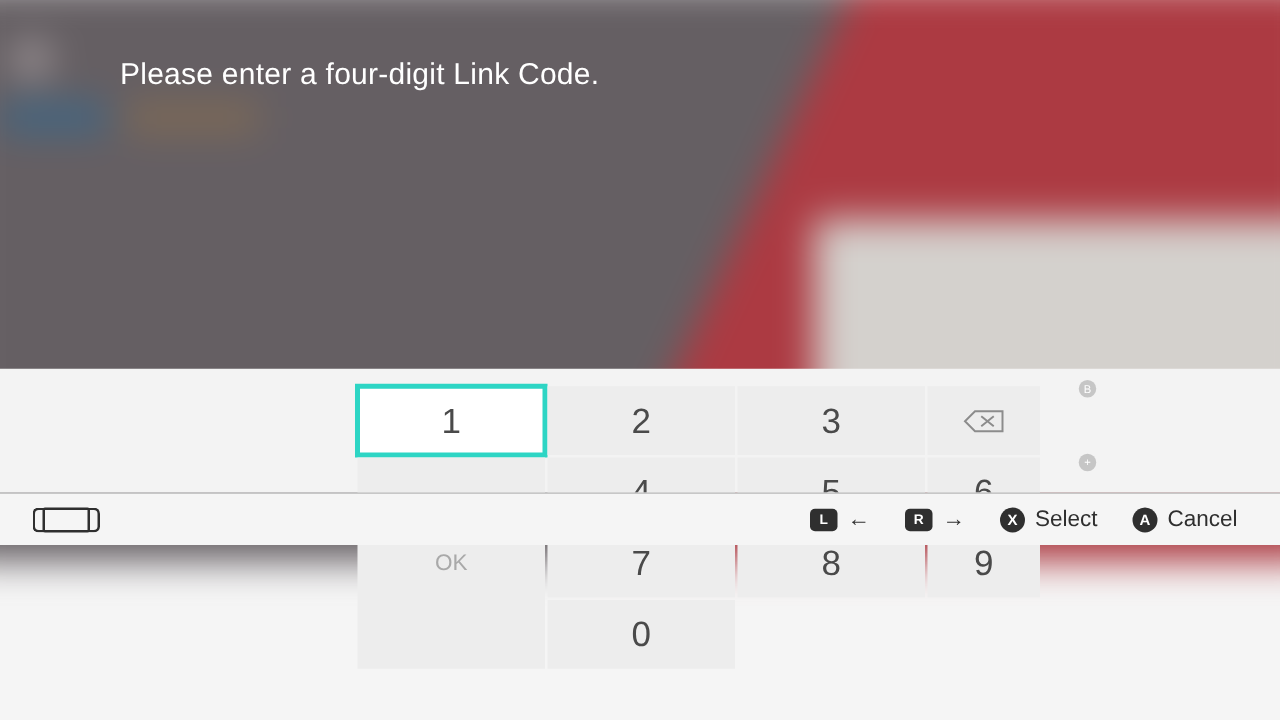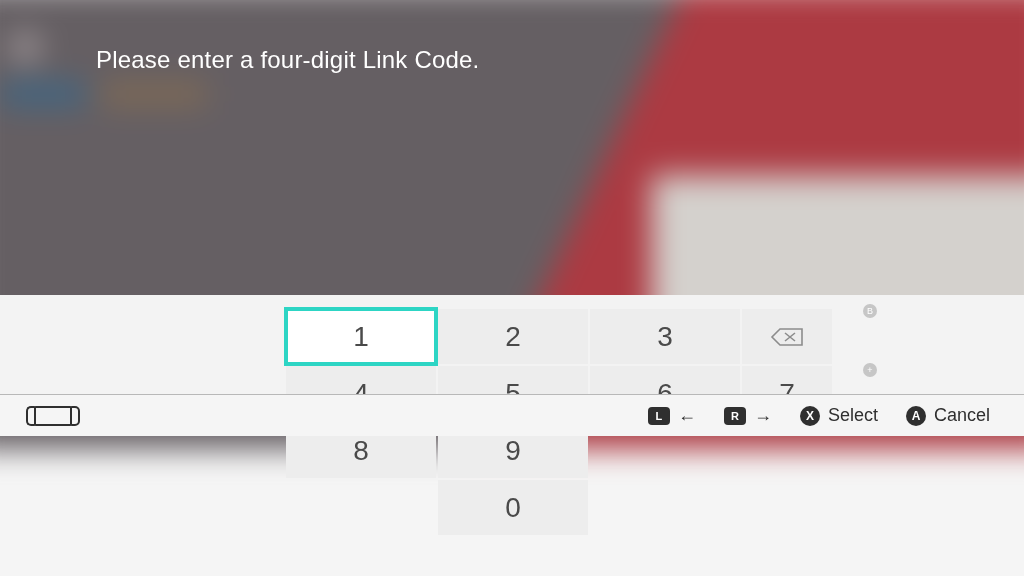--- a/index.html
+++ b/index.html
@@ -69,20 +69,21 @@
         <div class="key">3</div>
         <div class="key back">
           <svg class="backspace-svg" viewBox="0 0 34 20">
             <path d="M10 2 L32 2 L32 18 L10 18 L2 10 Z" fill="none" stroke="#8c8c8c" stroke-width="1.6"></path>
             <path d="M15 6 L25 14 M25 6 L15 14" stroke="#8c8c8c" stroke-width="1.6"></path>
           </svg>
         </div>
         <div class="key">4</div>
         <div class="key">5</div>
         <div class="key">6</div>
+        <div class="key ok">OK</div>
         <div class="key">7</div>
         <div class="key">8</div>
         <div class="key">9</div>
         <div class="key zero">0</div>
       </div>
       <div class="hint-badge hint-b">B</div>
       <div class="hint-badge hint-plus">+</div>
     </div>
   </div>
 

